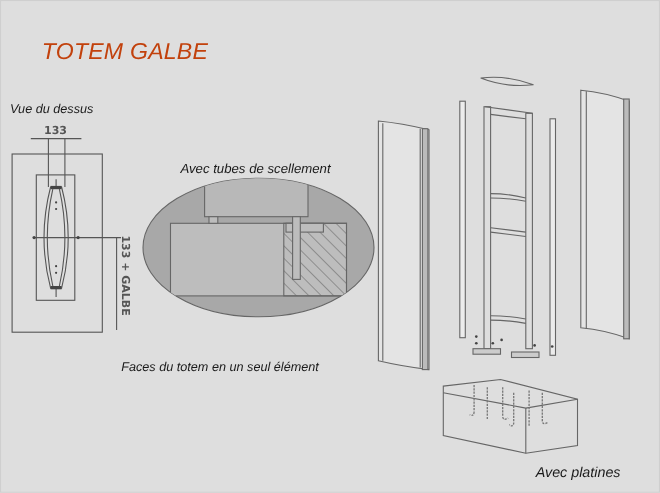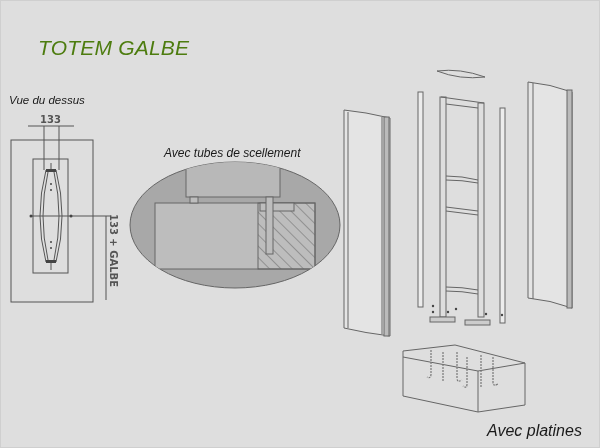--- a/index.html
+++ b/index.html
@@ -1,41 +1,42 @@
 <!DOCTYPE html>
 <html><head>
 <meta charset="utf-8">
 <style>
   html,body{margin:0;padding:0;}
   body{width:600px;height:448px;background:#dedede;position:relative;overflow:hidden;font-family:"Liberation Sans",sans-serif;}
   .frame{position:absolute;left:0;top:0;width:598px;height:446px;border:1px solid #cfcfcf;}
-  .title{position:absolute;left:38px;top:36px;font-size:21px;font-style:italic;color:#4d7c0f;letter-spacing:0.2px;}
+  .title{position:absolute;left:38px;top:36px;font-size:21px;font-style:italic;color:#c2410c;letter-spacing:0.2px;}
   .label{position:absolute;font-style:italic;color:#1a1a1a;font-family:Liberation Sans, sans-serif;}
   .l-top{left:9px;top:94px;font-size:11.5px;}
   .l-tubes{left:164px;top:146px;font-size:12px;}
   .l-faces{left:60px;top:326px;width:280px;text-align:center;font-size:11.5px;line-height:17px;}
-  .l-platines{left:487px;top:422px;font-size:16px;font-family:"Liberation Sans",sans-serif;}
+  .l-platines{left:487px;top:422px;font-size:13px;font-family:"Liberation Sans",sans-serif;}
   .dim-top{position:absolute;left:40px;top:114px;font-size:10px;font-weight:bold;color:#555;font-family:"DejaVu Sans",sans-serif;}
   .dim-side{position:absolute;left:108px;top:214px;font-size:10px;font-weight:bold;color:#555;font-family:"DejaVu Sans",sans-serif;writing-mode:vertical-rl;}
   svg{position:absolute;left:0;top:0;}
 </style>
 </head>
 <body>
 
 <div class="frame"></div>
 
 <div class="title">TOTEM GALBE</div>
 
 <div class="label l-top">Vue du dessus</div>
 <div class="dim-top">133</div>
 <div class="dim-side">133 + GALBE</div>
 
 <div class="label l-tubes">Avec tubes de scellement</div>
 
 <div class="label l-faces">
+  <div>Faces du totem en un seul élément</div>
 </div>
 
 <div class="label l-platines">Avec platines</div>
 
 <svg width="600" height="448">
   <g stroke="#555" fill="none" stroke-width="1">
     <rect x="11" y="140" width="82" height="162"></rect>
     <rect x="33" y="159" width="35" height="114"></rect>
     <path d="M46,170 Q34,216 46,262 L56,262 Q68,216 56,170 Z"></path>
     <path d="M48,172 Q38,216 48,260"></path>

